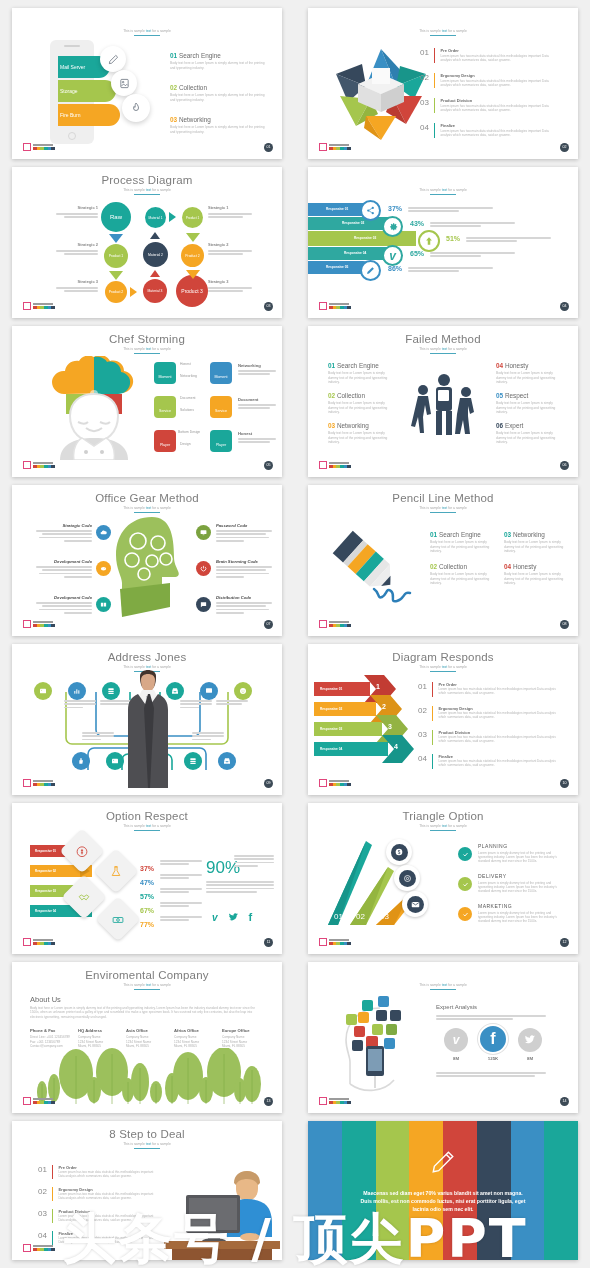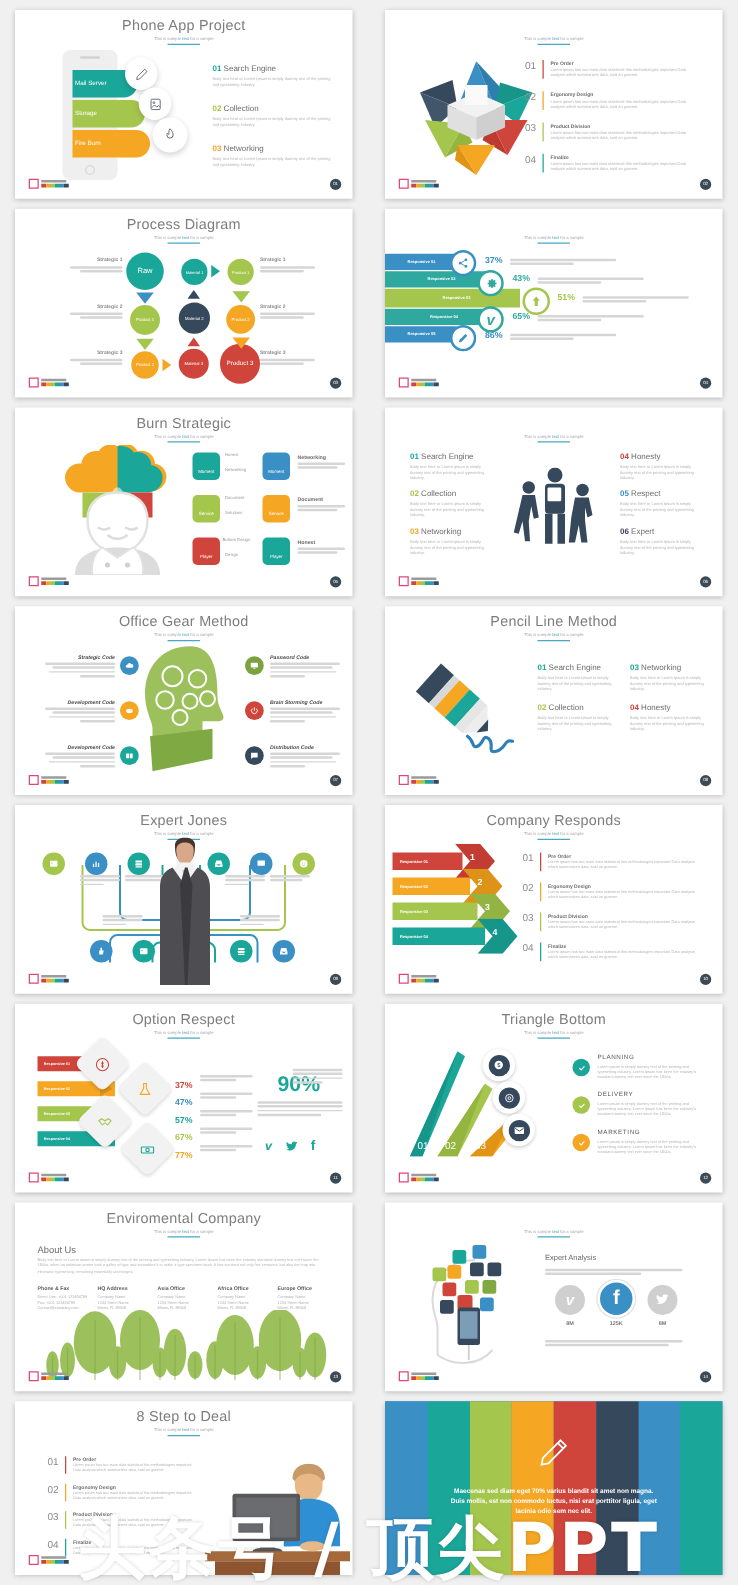--- a/index.html
+++ b/index.html
@@ -92,21 +92,20 @@
     line-height:1;
   }
   .sq-rounded{ border-radius:4px; display:flex;align-items:center;justify-content:center;color:#fff;font-size:3.6px;}
 </style>
 </head>
 <body>
 
 <div class="grid">
 
   <div class="slide" style="left:12px; top:8px;">
-    <div class="stitle">Phone App Project</div>
     <div class="ssub"><span>This is sample </span><span class="hl">text</span><span> for a sample</span></div>
     <div class="ssub-line"></div>
 
     <div class="phone">
       <div class="spk"></div>
       <div class="home"></div>
     </div>
     <div class="pbanner bg-teal" style="left:46px; top:48px; width:52px;"></div>
     <div class="pbanner bg-green" style="left:46px; top:72px; width:58px;"></div>
     <div class="pbanner bg-orange" style="left:46px; top:96px; width:62px;"></div>
@@ -409,21 +408,21 @@
             <i style="background:#1aa79a"></i>
             <i style="background:#3a8fc4"></i>
             <i style="background:#36485c"></i>
           </div>
         </div>
       </div>
     <div class="pagedot">04</div>
   </div>
 
   <div class="slide" style="left:12px; top:326px;">
-    <div class="stitle">Burn Strategic</div>
+    <div class="stitle">Chef Storming</div>
     <div class="ssub"><span>This is sample </span><span class="hl">text</span><span> for a sample</span></div>
     <div class="ssub-line"></div>
 
     <svg style="position:absolute;left:32px;top:30px;" width="100" height="104" viewBox="0 0 100 104">
       <path d="M20 38c-7 0-12-6-12-12s6-12 13-11c1-7 7-11 14-10 3-5 9-7 15-4 5-4 13-2 16 4 7-2 14 3 14 10 6 1 10 6 9 12-1 6-6 10-12 10z" fill="#f5a623"></path>
       <path d="M50 1c5-1 11 1 13 5 7-2 14 3 14 10 6 1 10 6 9 12-1 6-6 10-12 10H50z" fill="#1aa79a"></path>
       <rect x="22" y="38" width="28" height="20" fill="#a5c64d"></rect>
       <rect x="50" y="38" width="28" height="20" fill="#d0453b"></rect>
       <circle cx="50" cy="38" r="4" fill="#fff" opacity=".55"></circle>
       <path d="M26 60c0-14 10-22 24-22s24 8 24 22c0 16-11 26-24 26S26 76 26 60z" fill="#fff" stroke="#e2e2e2" stroke-width="2"></path>
@@ -494,20 +493,21 @@
             <i style="background:#1aa79a"></i>
             <i style="background:#3a8fc4"></i>
             <i style="background:#36485c"></i>
           </div>
         </div>
       </div>
     <div class="pagedot">05</div>
   </div>
 
   <div class="slide" style="left:308px; top:326px;">
+    <div class="stitle">Failed Method</div>
     <div class="ssub"><span>This is sample </span><span class="hl">text</span><span> for a sample</span></div>
     <div class="ssub-line"></div>
 
     <div class="bl" style="left:20px;top:36px;width:62px;">
       <div class="t"><span class="n" style="color:#1aa79a">01</span> <span>Search Engine</span></div>
       <div class="d">Body text here or Lorem Ipsum is simply dummy text of the printing and typesetting industry.</div>
     </div>
     <div class="bl" style="left:20px;top:66px;width:62px;">
       <div class="t"><span class="n" style="color:#a5c64d">02</span> <span>Collection</span></div>
       <div class="d">Body text here or Lorem Ipsum is simply dummy text of the printing and typesetting industry.</div>
@@ -731,21 +731,21 @@
             <i style="background:#1aa79a"></i>
             <i style="background:#3a8fc4"></i>
             <i style="background:#36485c"></i>
           </div>
         </div>
       </div>
     <div class="pagedot">08</div>
   </div>
 
   <div class="slide" style="left:12px; top:644px;">
-    <div class="stitle">Expert Jones</div>
+    <div class="stitle">Address Jones</div>
     <div class="ssub"><span>This is sample </span><span class="hl">text</span><span> for a sample</span></div>
     <div class="ssub-line"></div>
 
     <svg style="position:absolute;left:14px;top:34px;" width="242" height="96" viewBox="0 0 242 96" fill="none">
       <path d="M40 14v46a6 6 0 006 6h150a6 6 0 006-6V14" stroke="#a5c64d" stroke-width="1.6"></path>
       <path d="M70 14v38a6 6 0 006 6h92a6 6 0 006-6V14" stroke="#3a8fc4" stroke-width="1.6"></path>
       <path d="M104 14v26a6 6 0 006 6h18a6 6 0 006-6V14" stroke="#1aa79a" stroke-width="1.6"></path>
       <path d="M62 92V76a6 6 0 016-6h106a6 6 0 016 6v16" stroke="#3a8fc4" stroke-width="1.6"></path>
       <path d="M96 92V82a6 6 0 016-6h38a6 6 0 016 6v10" stroke="#1aa79a" stroke-width="1.6"></path>
     </svg>
@@ -865,21 +865,21 @@
             <i style="background:#1aa79a"></i>
             <i style="background:#3a8fc4"></i>
             <i style="background:#36485c"></i>
           </div>
         </div>
       </div>
     <div class="pagedot">09</div>
   </div>
 
   <div class="slide" style="left:308px; top:644px;">
-    <div class="stitle">Company Responds</div>
+    <div class="stitle">Diagram Responds</div>
     <div class="ssub"><span>This is sample </span><span class="hl">text</span><span> for a sample</span></div>
     <div class="ssub-line"></div>
 
     <div style="position:absolute;left:6px;top:38px;width:56px;height:14px;background:#d0453b;display:flex;align-items:center;padding-left:6px;">
         <span style="font-size:3.2px;font-weight:700;color:#fff;">Responsive 01</span>
       </div>
     <svg style="position:absolute;left:56px;top:31px;" width="32" height="28" viewBox="0 0 32 28">
         <polygon points="0,0 20,0 32,14 20,28 0,28 12,14" fill="#c23c33"></polygon>
       </svg>
     <div style="position:absolute;left:68px;top:39px;font-size:7px;font-weight:700;color:#fff;">1</div>
@@ -1027,21 +1027,21 @@
       </div>
     <div class="lines" style="position:absolute;left:148px;top:99px;width:42px;">
         <i style="width:100%"></i>
         <i style="width:70%"></i>
       </div>
     <div class="lines" style="position:absolute;left:148px;top:113px;width:42px;">
         <i style="width:100%"></i>
         <i style="width:70%"></i>
       </div>
 
-    <div style="position:absolute;left:210px;top:55px;font-size:17px;font-weight:700;color:#1aa79a;">90%</div>
+    <div style="position:absolute;left:194px;top:55px;font-size:17px;font-weight:400;color:#1aa79a;">90%</div>
     <div class="lines" style="position:absolute;left:222px;top:52px;width:40px;">
         <i style="width:100%"></i>
         <i style="width:100%"></i>
         <i style="width:100%"></i>
         <i style="width:60%"></i>
       </div>
     <div class="lines" style="position:absolute;left:194px;top:78px;width:68px;">
         <i style="width:100%"></i>
         <i style="width:100%"></i>
         <i style="width:100%"></i>
@@ -1066,21 +1066,21 @@
             <i style="background:#1aa79a"></i>
             <i style="background:#3a8fc4"></i>
             <i style="background:#36485c"></i>
           </div>
         </div>
       </div>
     <div class="pagedot">11</div>
   </div>
 
   <div class="slide" style="left:308px; top:803px;">
-    <div class="stitle">Triangle Bottom</div>
+    <div class="stitle">Triangle Option</div>
     <div class="ssub"><span>This is sample </span><span class="hl">text</span><span> for a sample</span></div>
     <div class="ssub-line"></div>
 
     <svg style="position:absolute;left:12px;top:34px;" width="120" height="96" viewBox="0 0 120 96">
       <polygon points="46,4 52,8 18,88 8,88" fill="#1aa79a"></polygon>
       <polygon points="46,4 18,88 8,88" fill="#16958a"></polygon>
       <polygon points="68,30 74,34 46,88 30,88" fill="#a5c64d"></polygon>
       <polygon points="68,30 46,88 30,88" fill="#94b540"></polygon>
       <polygon points="90,56 96,60 74,88 56,88" fill="#f5a623"></polygon>
       <polygon points="90,56 74,88 56,88" fill="#e09315"></polygon>

